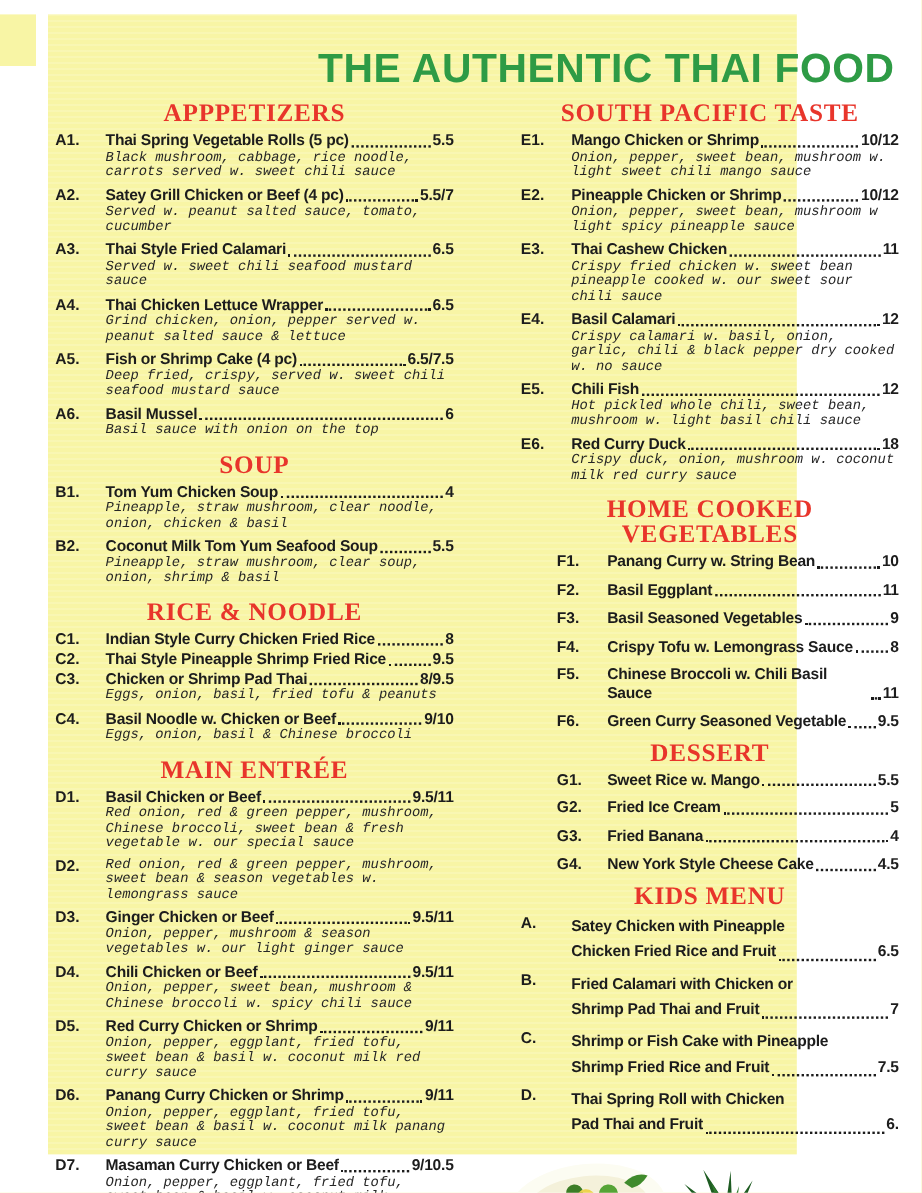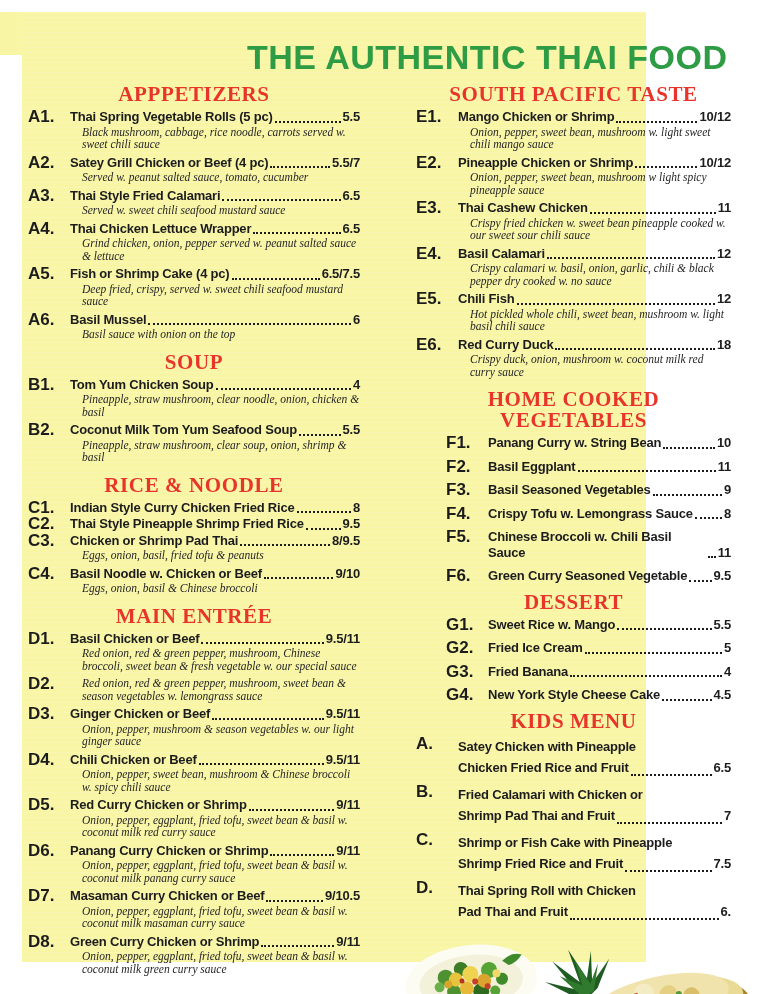--- a/index.html
+++ b/index.html
@@ -5,46 +5,46 @@
   :root{
     --bg:#f8f5a5; --green:#2e9b45; --red:#e8352b; --ink:#1c1c1c;
   }
   html,body{margin:0;padding:0;}
   body{
     width:768px;height:994px;background:#ffffff;position:relative;overflow:hidden;
     font-family:"Liberation Sans",sans-serif;color:var(--ink);
   }
   .strip{position:absolute;left:0;top:12px;width:30px;height:43px;background:var(--bg);}
   .sheet{
-    position:absolute;left:22px;top:12px;width:624px;height:950px;background:var(--bg);
+    position:absolute;left:40px;top:12px;width:624px;height:950px;background:var(--bg);
     background-image:repeating-linear-gradient(180deg,rgba(255,255,255,.16) 0 1px,rgba(0,0,0,0) 1px 5px);
   }
   .title{
     position:absolute;left:225px;top:26px;white-space:nowrap;
     font-size:34px;font-weight:bold;color:var(--green);letter-spacing:.5px;
   }
   .cols{position:absolute;left:6px;top:72px;display:flex;}
   .col-l{width:332px;}
   .col-r{width:315px;margin-left:56px;}
   .heading{
     text-align:center;color:var(--red);font-family:"Liberation Serif",serif;
     font-weight:bold;font-size:21px;line-height:21px;letter-spacing:.6px;
     margin:8px 0 4px 0;
   }
   .menu-section:first-child .heading{margin-top:0;}
   .item{display:flex;margin-bottom:1px;}
-  .code{flex:0 0 42px;font-weight:bold;font-size:17px;line-height:15.5px;}
+  .code{flex:0 0 42px;font-weight:bold;font-size:13px;line-height:15.5px;}
   .ibody{flex:1;min-width:0;display:block;}
   .line{display:flex;align-items:flex-end;font-weight:bold;font-size:13px;line-height:15.5px;letter-spacing:-.2px;}
   .nm{}
   .leader{flex:1;min-width:8px;border-bottom:2px dotted var(--ink);margin:0 2px 2px 2px;}
   .pr{white-space:nowrap;}
   .desc{
-    display:block;font-family:Liberation Serif, serif;font-style:italic;
-    font-size:11.5px;line-height:12.5px;color:#262626;margin:1px 0 3px 12px;max-width:283px;
+    display:block;font-family:Liberation Mono, monospace;font-style:italic;
+    font-size:11.5px;line-height:12.5px;color:#262626;margin:1px 0 3px 0;max-width:283px;
   }
   .roomy .item{margin-bottom:8px;margin-left:30px;}
   .kids .item{margin-bottom:6px;}
   .kline{display:flex;align-items:flex-end;font-weight:bold;font-size:13px;line-height:21px;letter-spacing:-.2px;}
   .photos{display:flex;align-items:flex-start;margin-top:2px;margin-left:-20px;}
   .photo{flex:0 0 auto;}
 </style>
 </head>
 <body>
 

